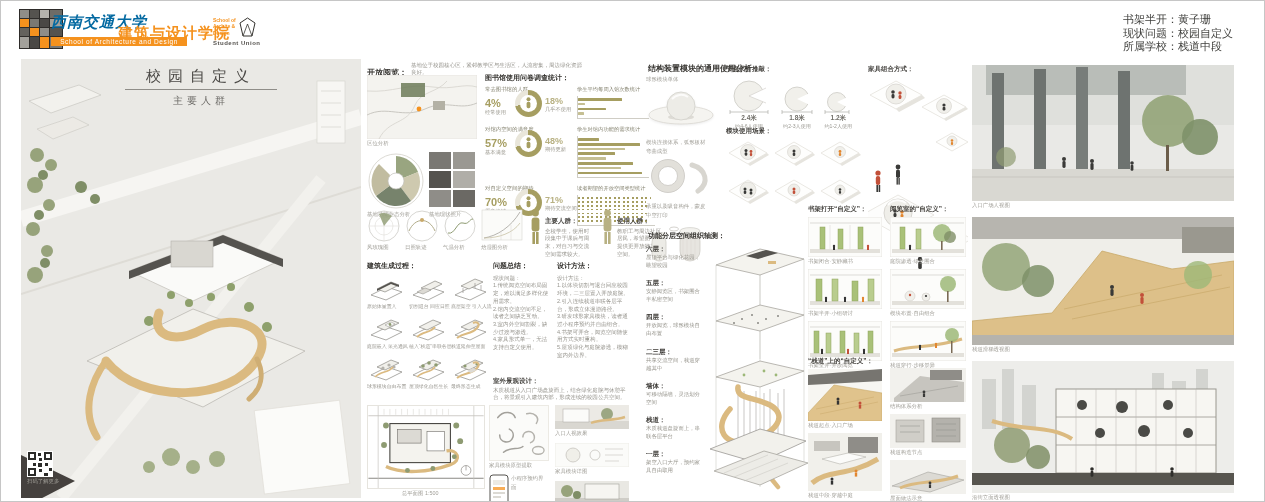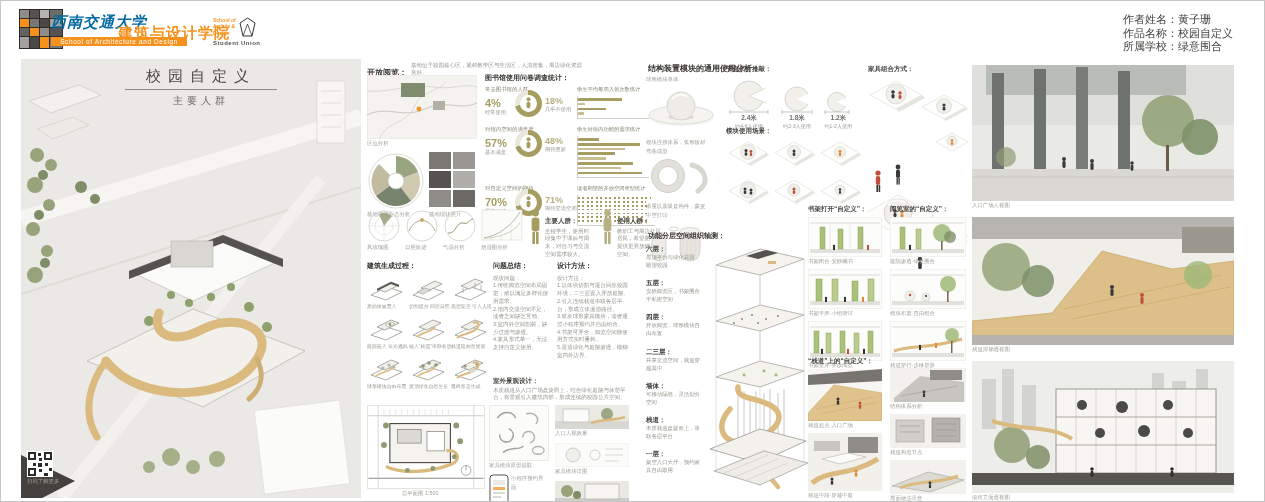--- a/index.html
+++ b/index.html
@@ -96,23 +96,23 @@
       </div>
       <svg width="17" height="21" viewBox="0 0 17 21" style="margin-left:3px;">
         <polygon points="8.5,1 16,6 13,19 4,19 1,6" fill="none" stroke="#35332f" stroke-width="1"></polygon>
         <polyline points="4,19 8.5,7 13,19" fill="none" stroke="#35332f" stroke-width="0.8"></polyline>
       </svg>
     </div>
     <div class="badge-union">Student Union</div>
   </div>
 
   <div class="abs author" style="left:1122px;top:12px;">
-    <div><span>作者姓名：</span><span>黄子珊</span></div>
-    <div><span>作品名称：</span><span>校园自定义</span></div>
-    <div><span>所属学校：</span><span>绿意围合</span></div>
+    <div><span>书架半开：</span><span>黄子珊</span></div>
+    <div><span>现状问题：</span><span>校园自定义</span></div>
+    <div><span>所属学校：</span><span>栈道中段</span></div>
   </div>
 
   <div class="abs" style="left:20px;top:58px;width:608px;height:439px;">
 
     <div class="abs hero" style="left:0;top:0;width:340px;height:439px;">
       <svg width="340" height="439" viewBox="0 0 340 439">
         <rect width="340" height="439" fill="#eae9e5"></rect>
         <path d="M0,160 L340,58" stroke="#f6f5f2" stroke-width="16"></path>
         <path d="M0,235 L340,128" stroke="#dedcd6" stroke-width="2"></path>
         <path d="M40,439 L300,120" stroke="#f2f1ed" stroke-width="12"></path>

